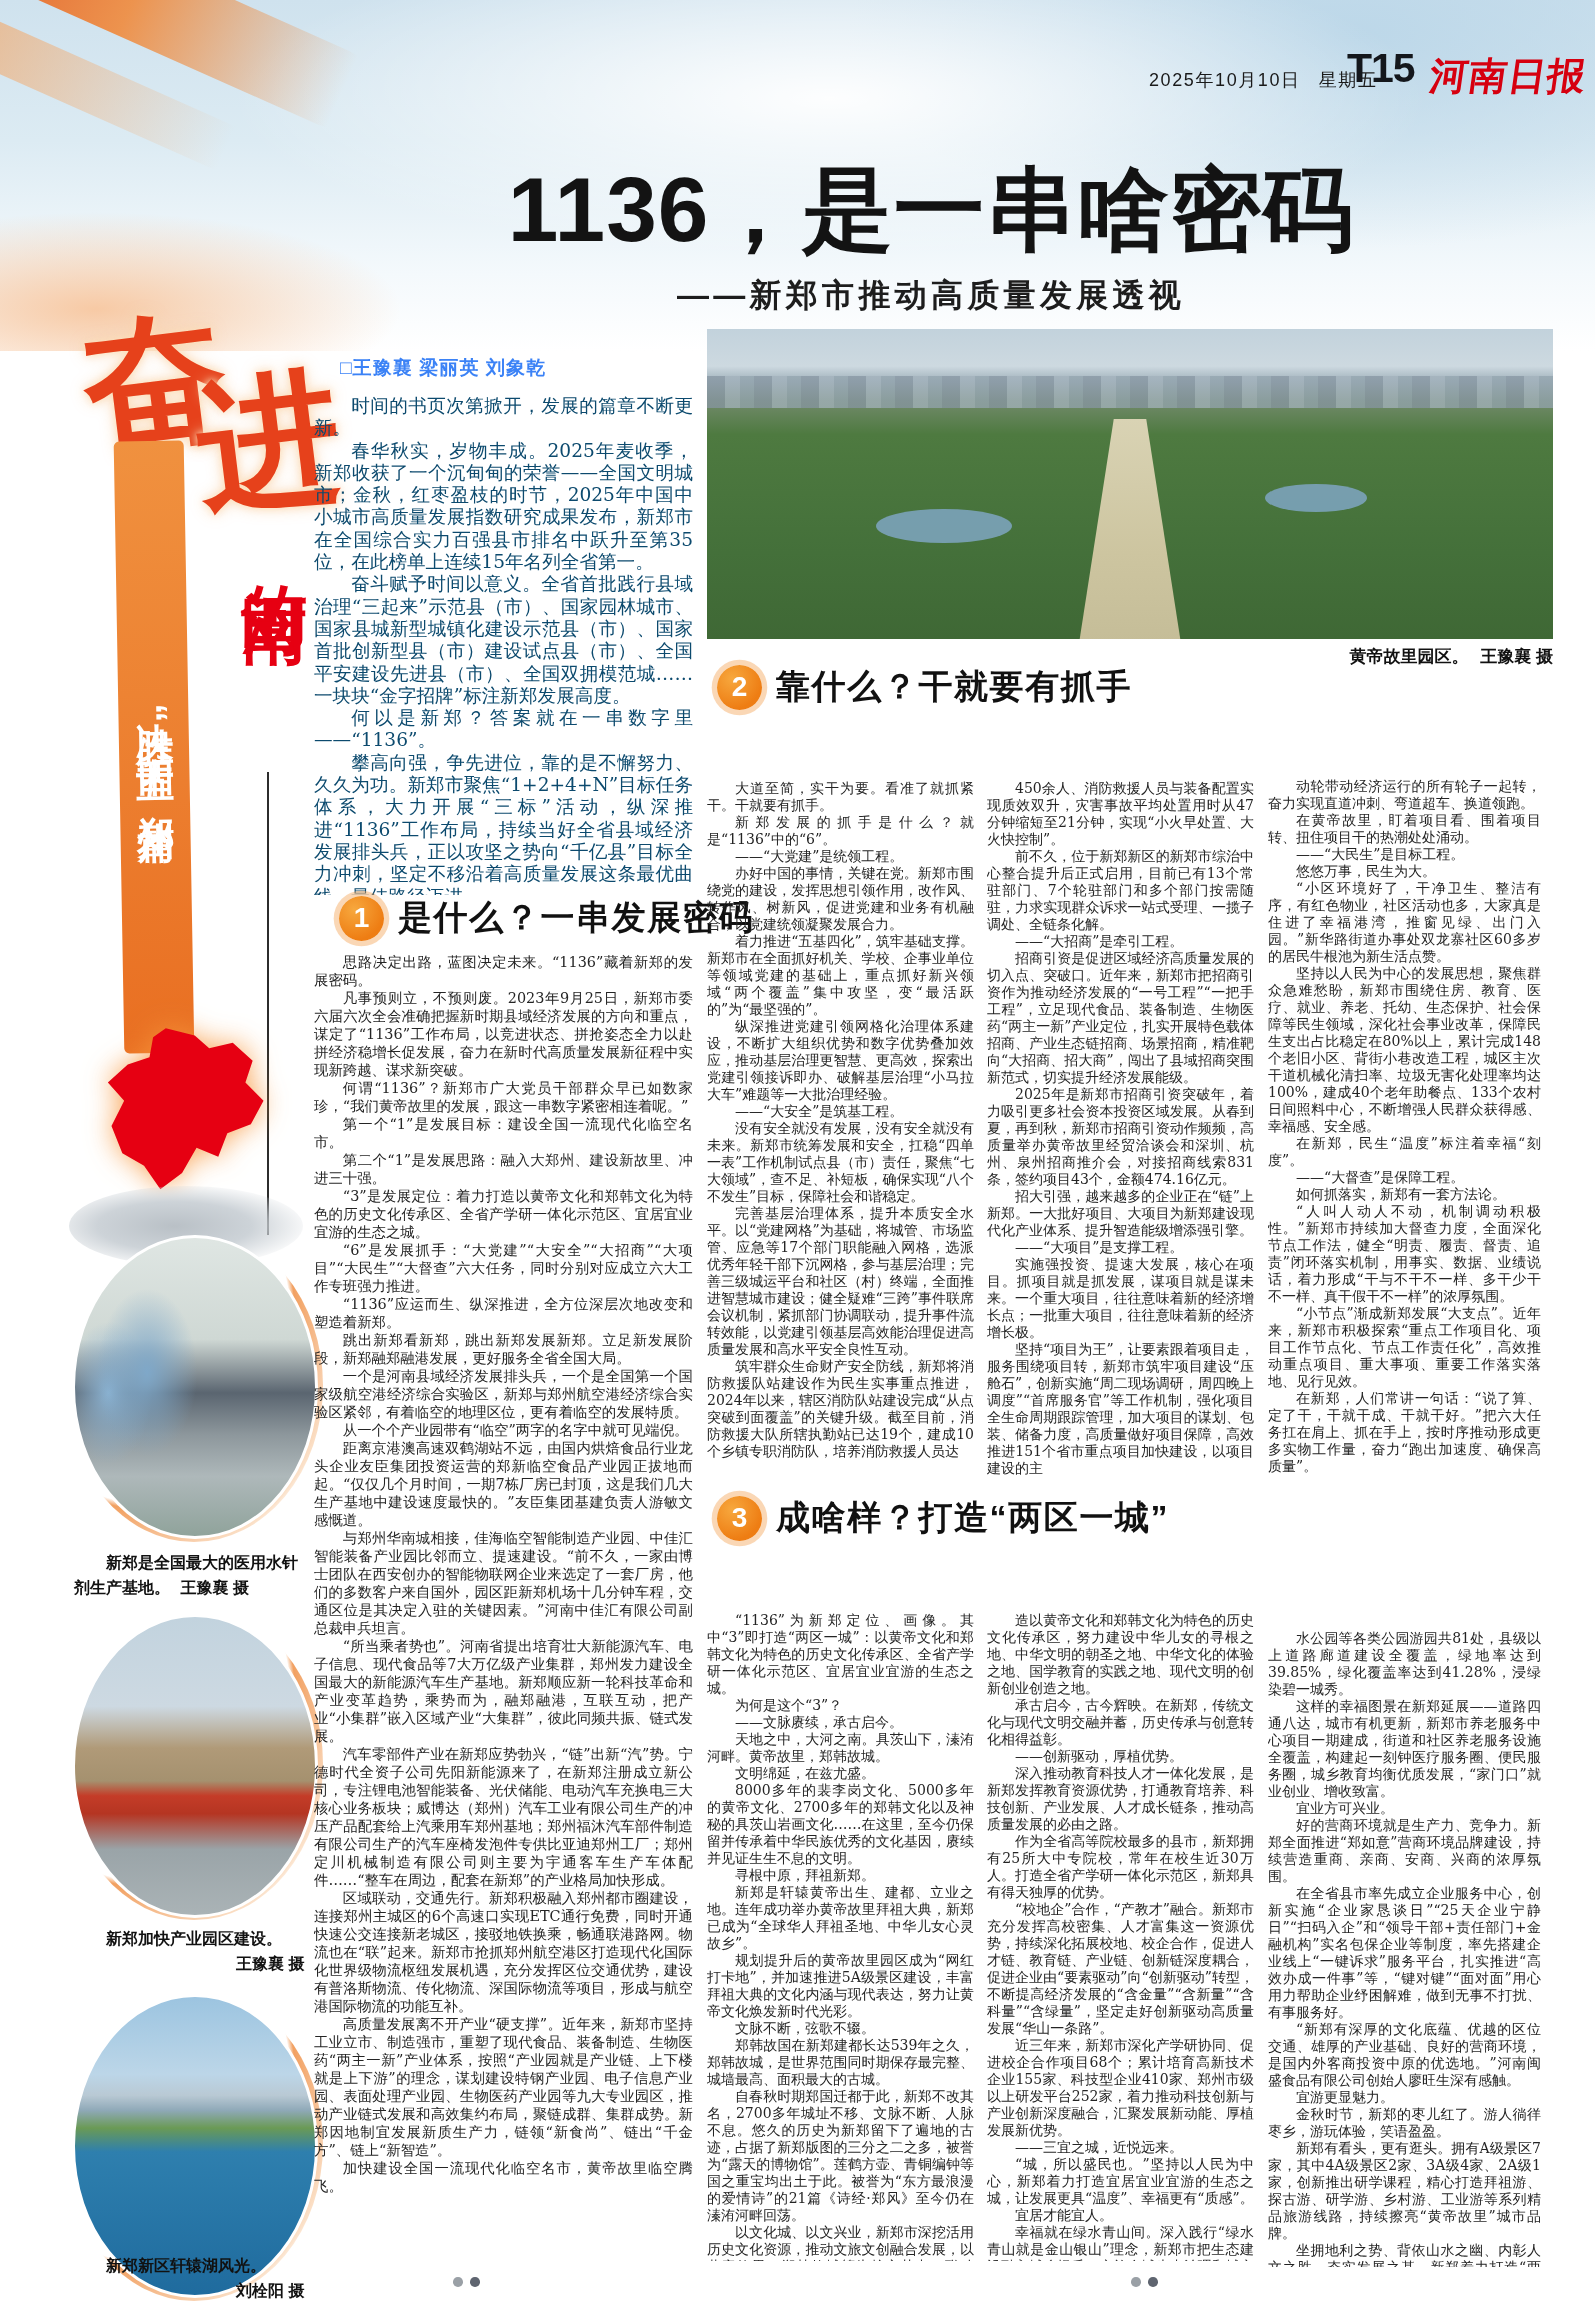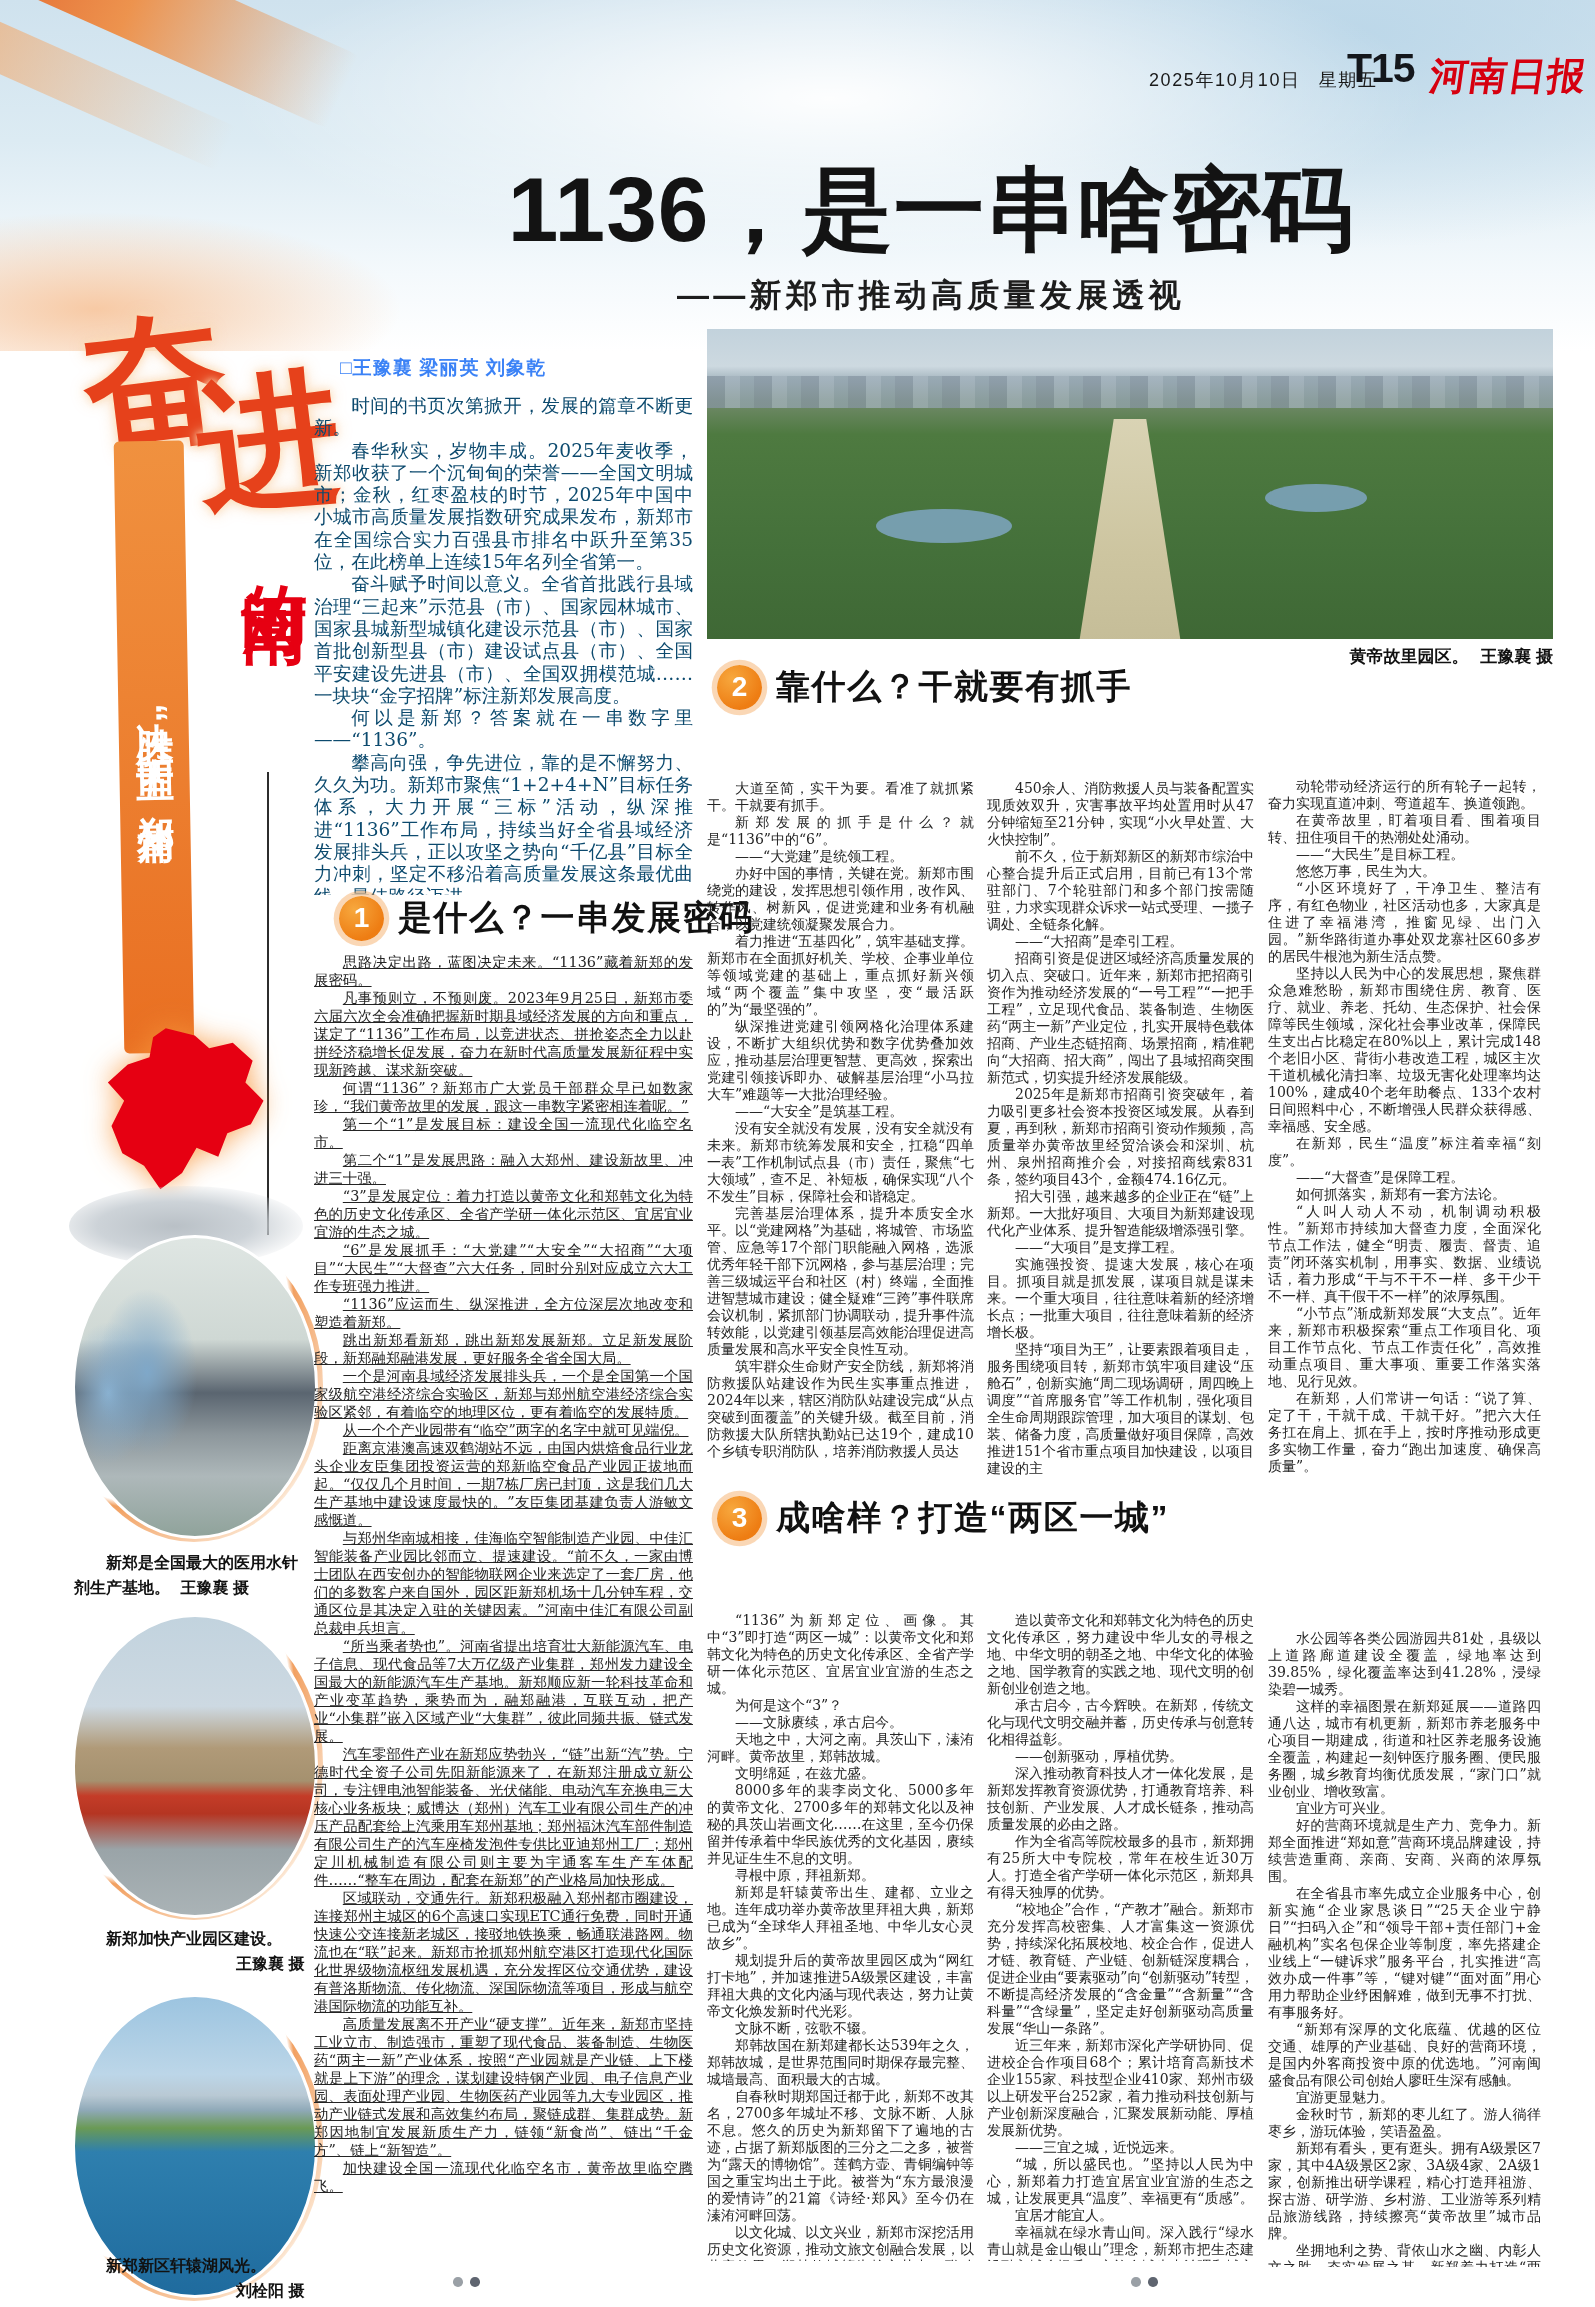--- a/index.html
+++ b/index.html
@@ -87,21 +87,21 @@
   .col p{margin:0;text-indent:2em;}
   .intro{left:314px;top:395px;width:379px;height:500px;font-size:18.6px;line-height:22.3px;color:#0c4a6e;}
   .sec-h{position:absolute;display:flex;align-items:center;gap:14px;}
   .sec-h .num{width:45px;height:45px;border-radius:50%;flex:0 0 auto;
     background:radial-gradient(circle at 34% 30%,#f7a83e,#ee7d13 70%);
     box-shadow:0 0 0 5.3px rgba(244,166,92,.45);
     color:#fff;font-size:28px;font-weight:900;display:flex;align-items:center;justify-content:center;
     font-family:"Liberation Sans",sans-serif;}
   .sec-h .t{font-size:34px;font-weight:900;color:#111;letter-spacing:1.6px;
     font-family:"Liberation Sans",sans-serif;}
-  .body1{left:314px;top:953px;width:379px;height:1308px;font-size:14.4px;line-height:18px;color:#242424;text-decoration:underline;}
+  .body1{left:314px;top:953px;width:379px;height:1308px;font-size:14.4px;line-height:18px;color:#242424;}
   .colA2{left:707px;top:780px;width:267px;height:711px;}
   .colB2{left:987px;top:780px;width:267px;height:711px;}
   .colC {left:1268px;top:778px;width:273px;height:1489px;}
   .colA3{left:707px;top:1612px;width:267px;height:649px;}
   .colB3{left:987px;top:1612px;width:267px;height:649px;}
   .smalltext{font-size:14px;line-height:17px;color:#242424;text-align:justify;}
   .smalltext p{margin:0;text-indent:2em;}
   .colC .gap{height:155px;}
   
   .fdots{position:absolute;top:2277px;display:flex;gap:7.4px;}

